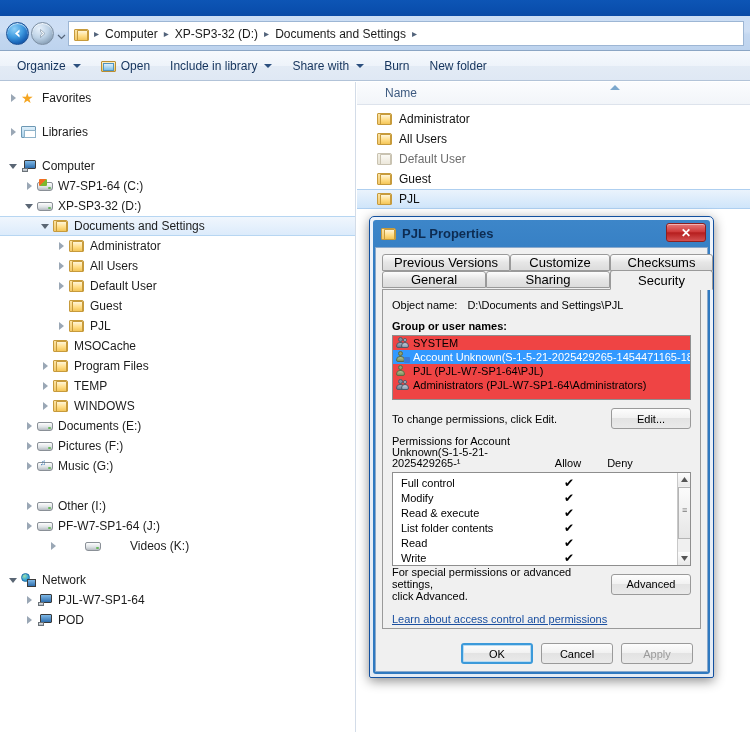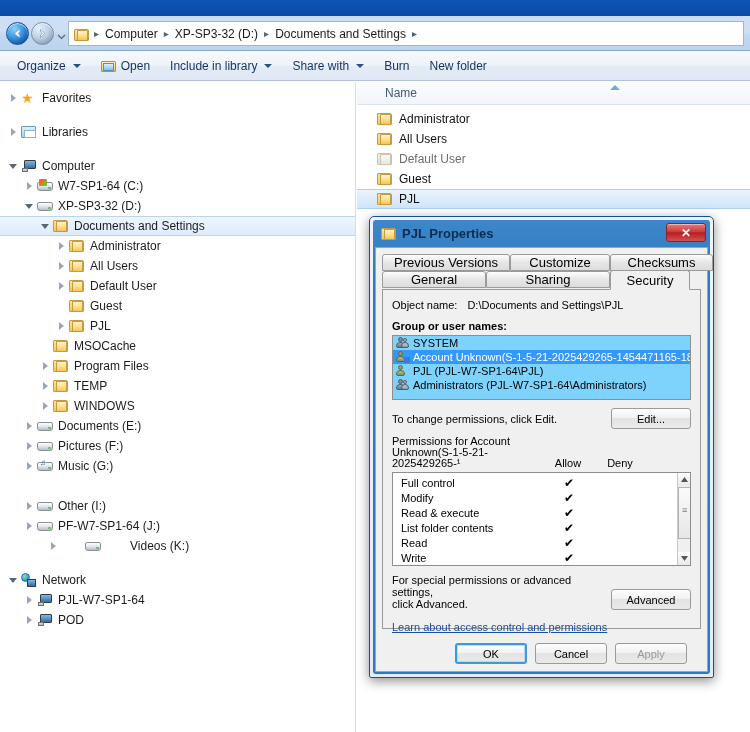--- a/index.html
+++ b/index.html
@@ -316,21 +316,21 @@
   }
   .tabpane-top-line {
     position: absolute; left: 6px; right: 6px; top: 41px; height: 1px;
     background: #9a9a9a;
   }
 
   .objname-row { display: flex; gap: 10px; margin-bottom: 9px; font-size: 11px;}
   .lbl { font-size: 11px; color: #000; }
 
   .listbox {
-    background: #7dd3fc; border: 1px solid #8e8e8e;
+    background: #ef4444; border: 1px solid #8e8e8e;
     overflow: hidden;
   }
   .lb-row {
     height: 14px; display: flex; align-items: center;
     padding-left: 3px; font-size: 11px; white-space: nowrap;
     cursor: pointer; overflow: hidden;
   }
   .lb-row.sel { background: #3399ff; color: #fff; }
   .usr-icon {
     width: 14px; height: 12px; flex: 0 0 auto; margin-right: 3px; position: relative;
@@ -408,21 +408,21 @@
   .vs-thumb:after {
     content: "\2261"; position: absolute; left: 3px; top: 17px;
     font-size: 9px; color: #777;
   }
 
   .hyperlink {
     color: #1a4fa0; text-decoration: underline; cursor: pointer; font-size: 11px;
   }
   .dlg-buttons {
     position: absolute; left: 0; right: 0; bottom: 7px;
-    display: flex; justify-content: flex-end; gap: 8px; padding-right: 20px;
+    display: flex; justify-content: flex-end; gap: 8px; padding-right: 14px;
   }
 </style>
 </head>
 <body>
 
 <div id="explorer">
 
   <div class="titlebar-strip"></div>
 
   <div class="addrbar">
@@ -849,21 +849,21 @@
             </div>
             <div class="tab" style="left: 228px; width: 103px; top: 0px;">
               <span>Checksums</span>
             </div>
             <div class="tab" style="left: 0px; width: 104px; top: 17px;">
               <span>General</span>
             </div>
             <div class="tab" style="left: 104px; width: 124px; top: 17px;">
               <span>Sharing</span>
             </div>
-            <div class="tab active" style="left: 228px; width: 80px; top: 16px; height: 20px;">
+            <div class="tab active" style="left: 228px; width: 103px; top: 16px; height: 20px;">
               <span>Security</span>
             </div>
           </div>
         <div class="tabpane-top-line"></div>
 
         <div class="tabrow-content">
 
           <div class="objname-row">
             <span class="lbl">Object name:</span>
             <span class="lbl">D:\Documents and Settings\PJL</span>
@@ -960,21 +960,21 @@
               </div>
               <div class="vs-thumb"></div>
               <div class="vs-arrow vs-down">
                 <svg width="7" height="5" viewBox="0 0 7 5">
                     <path d="M3.5 5 L0 0 L7 0 Z" fill="#555"></path>
                   </svg>
               </div>
             </div>
           </div>
 
-          <div style="display:flex;align-items:flex-end;margin-top:8px;">
+          <div style="display:flex;align-items:center;margin-top:0;">
             <span class="lbl" style="flex:1;line-height:12px;">
               <span>For special permissions or advanced settings,</span><br>
               <span>click Advanced.</span>
             </span>
             <div class="btn" style="width:80px;">Advanced</div>
           </div>
 
           <div style="margin-top:11px;">
             <span class="hyperlink">Learn about access control and permissions</span>
           </div>

